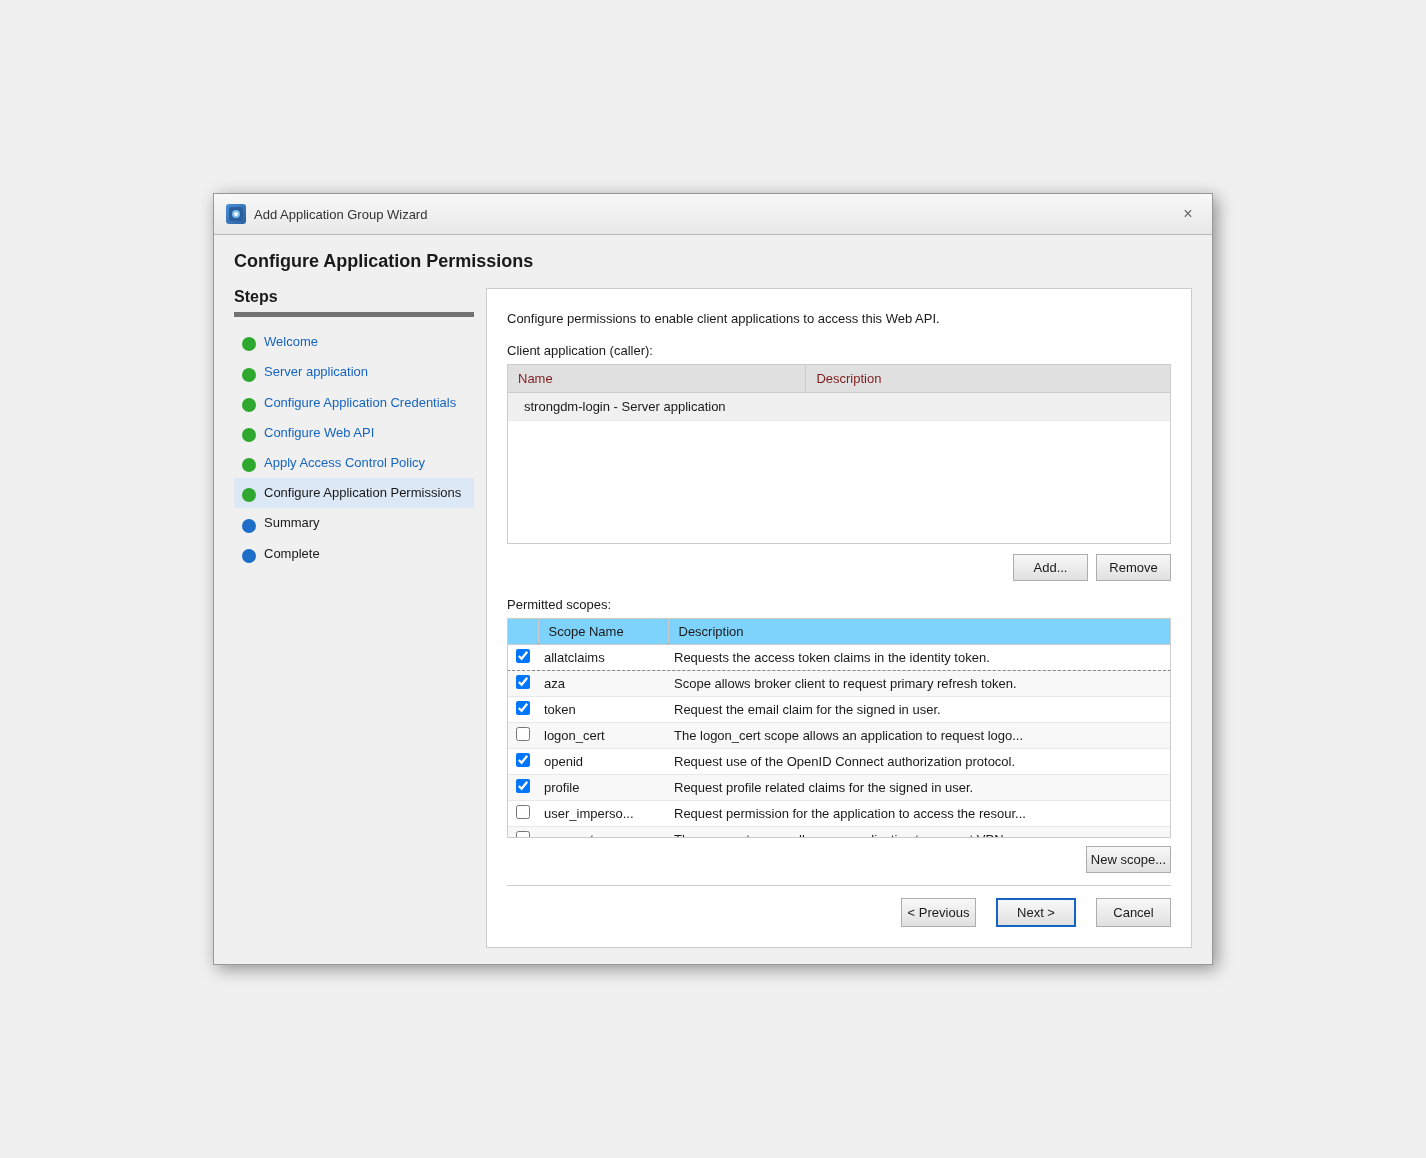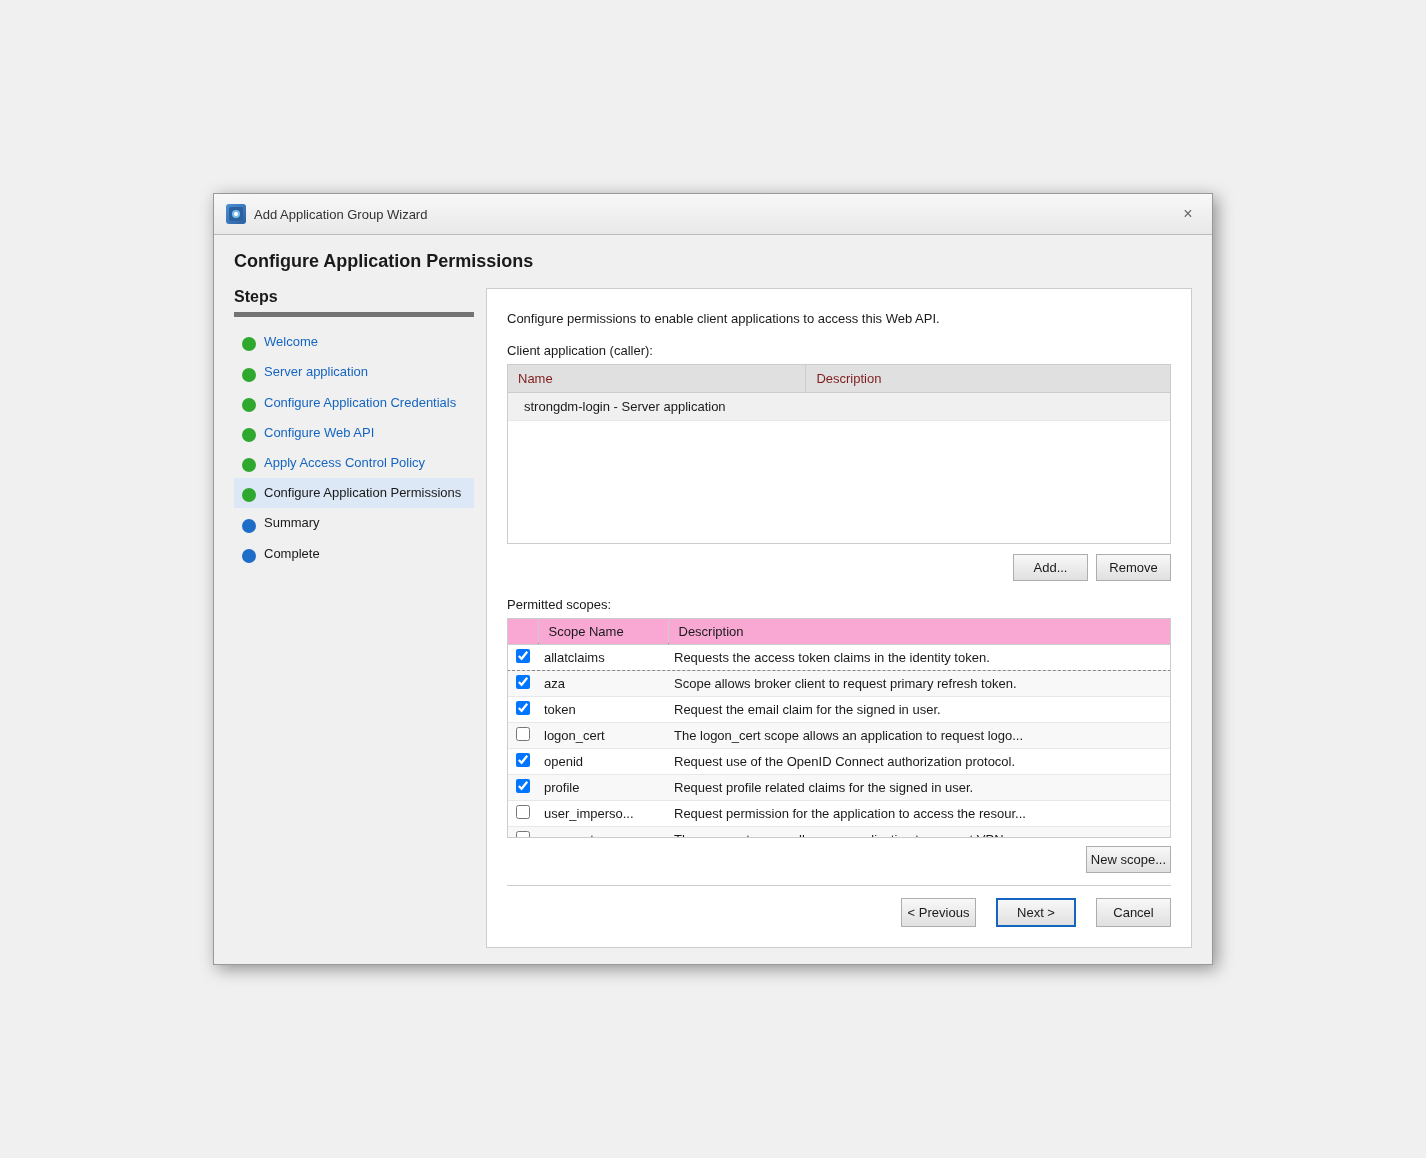--- a/index.html
+++ b/index.html
@@ -29,21 +29,21 @@
     .client-table-wrapper { border: 1px solid #ccc; min-height: 180px; margin-bottom: 10px; }
     .client-table-wrapper table { border: none; width: 100%; border-collapse: collapse; }
     .client-table-wrapper th { background: #e0e0e0; padding: 6px 10px; text-align: left; font-weight: normal; border-bottom: 1px solid #ccc; border-right: 1px solid #ccc; color: #7f1d1d; }
     .client-table-wrapper th:last-child { border-right: none; }
     .client-table-wrapper td { padding: 6px 16px; border-bottom: 1px solid #e8e8e8; color: #1a1a1a; background: #f0f0f0; }
     .btn-row { display: flex; justify-content: flex-end; gap: 8px; margin-bottom: 16px; }
     .btn { padding: 5px 4px; border: 1px solid #adadad; background: linear-gradient(to bottom, #f8f8f8, #e0e0e0); cursor: pointer; font-size: 13px; color: #1a1a1a; min-width: 75px; }
     .scopes-label { font-size: 13px; color: #1a1a1a; margin-bottom: 6px; }
     .scopes-table-wrapper { border: 1px solid #ccc; height: 220px; overflow-y: scroll; position: relative; }
     .scopes-table { width: 100%; border-collapse: collapse; }
-    .scopes-table th { background: #f9a8d4; padding: 5px 10px; text-align: left; font-weight: normal; border-bottom: 1px solid #ccc; border-right: 1px solid #ccc; color: #1a1a1a; position: sticky; top: 0; }
+    .scopes-table th { background: #7dd3fc; padding: 5px 10px; text-align: left; font-weight: normal; border-bottom: 1px solid #ccc; border-right: 1px solid #ccc; color: #1a1a1a; position: sticky; top: 0; }
     .scopes-table th:last-child { border-right: none; }
     .scopes-table td { padding: 4px 6px; border-bottom: 1px solid #e8e8e8; color: #1a1a1a; vertical-align: middle; }
     .scopes-table tr:nth-child(even) td { background: #f8f8f8; }
     .checkbox-cell { width: 24px; text-align: center; }
     .scope-name-cell { width: 120px; padding-left: 4px; }
     .scope-desc-cell { flex: 1; }
     .new-scope-row { display: flex; justify-content: flex-end; margin-top: 8px; margin-bottom: 12px; }
     .footer-row { display: flex; justify-content: flex-end; gap: 20px; padding-top: 12px; border-top: 1px solid #ccc; margin-top: 8px; }
     .btn-primary { padding: 5px 18px; border: 2px solid #1565c0; background: linear-gradient(to bottom, #f8f8f8, #e0e0e0); cursor: pointer; font-size: 13px; color: #1a1a1a; min-width: 80px; font-weight: normal; }
     input[type="checkbox"] { width: 14px; height: 14px; cursor: pointer; }

